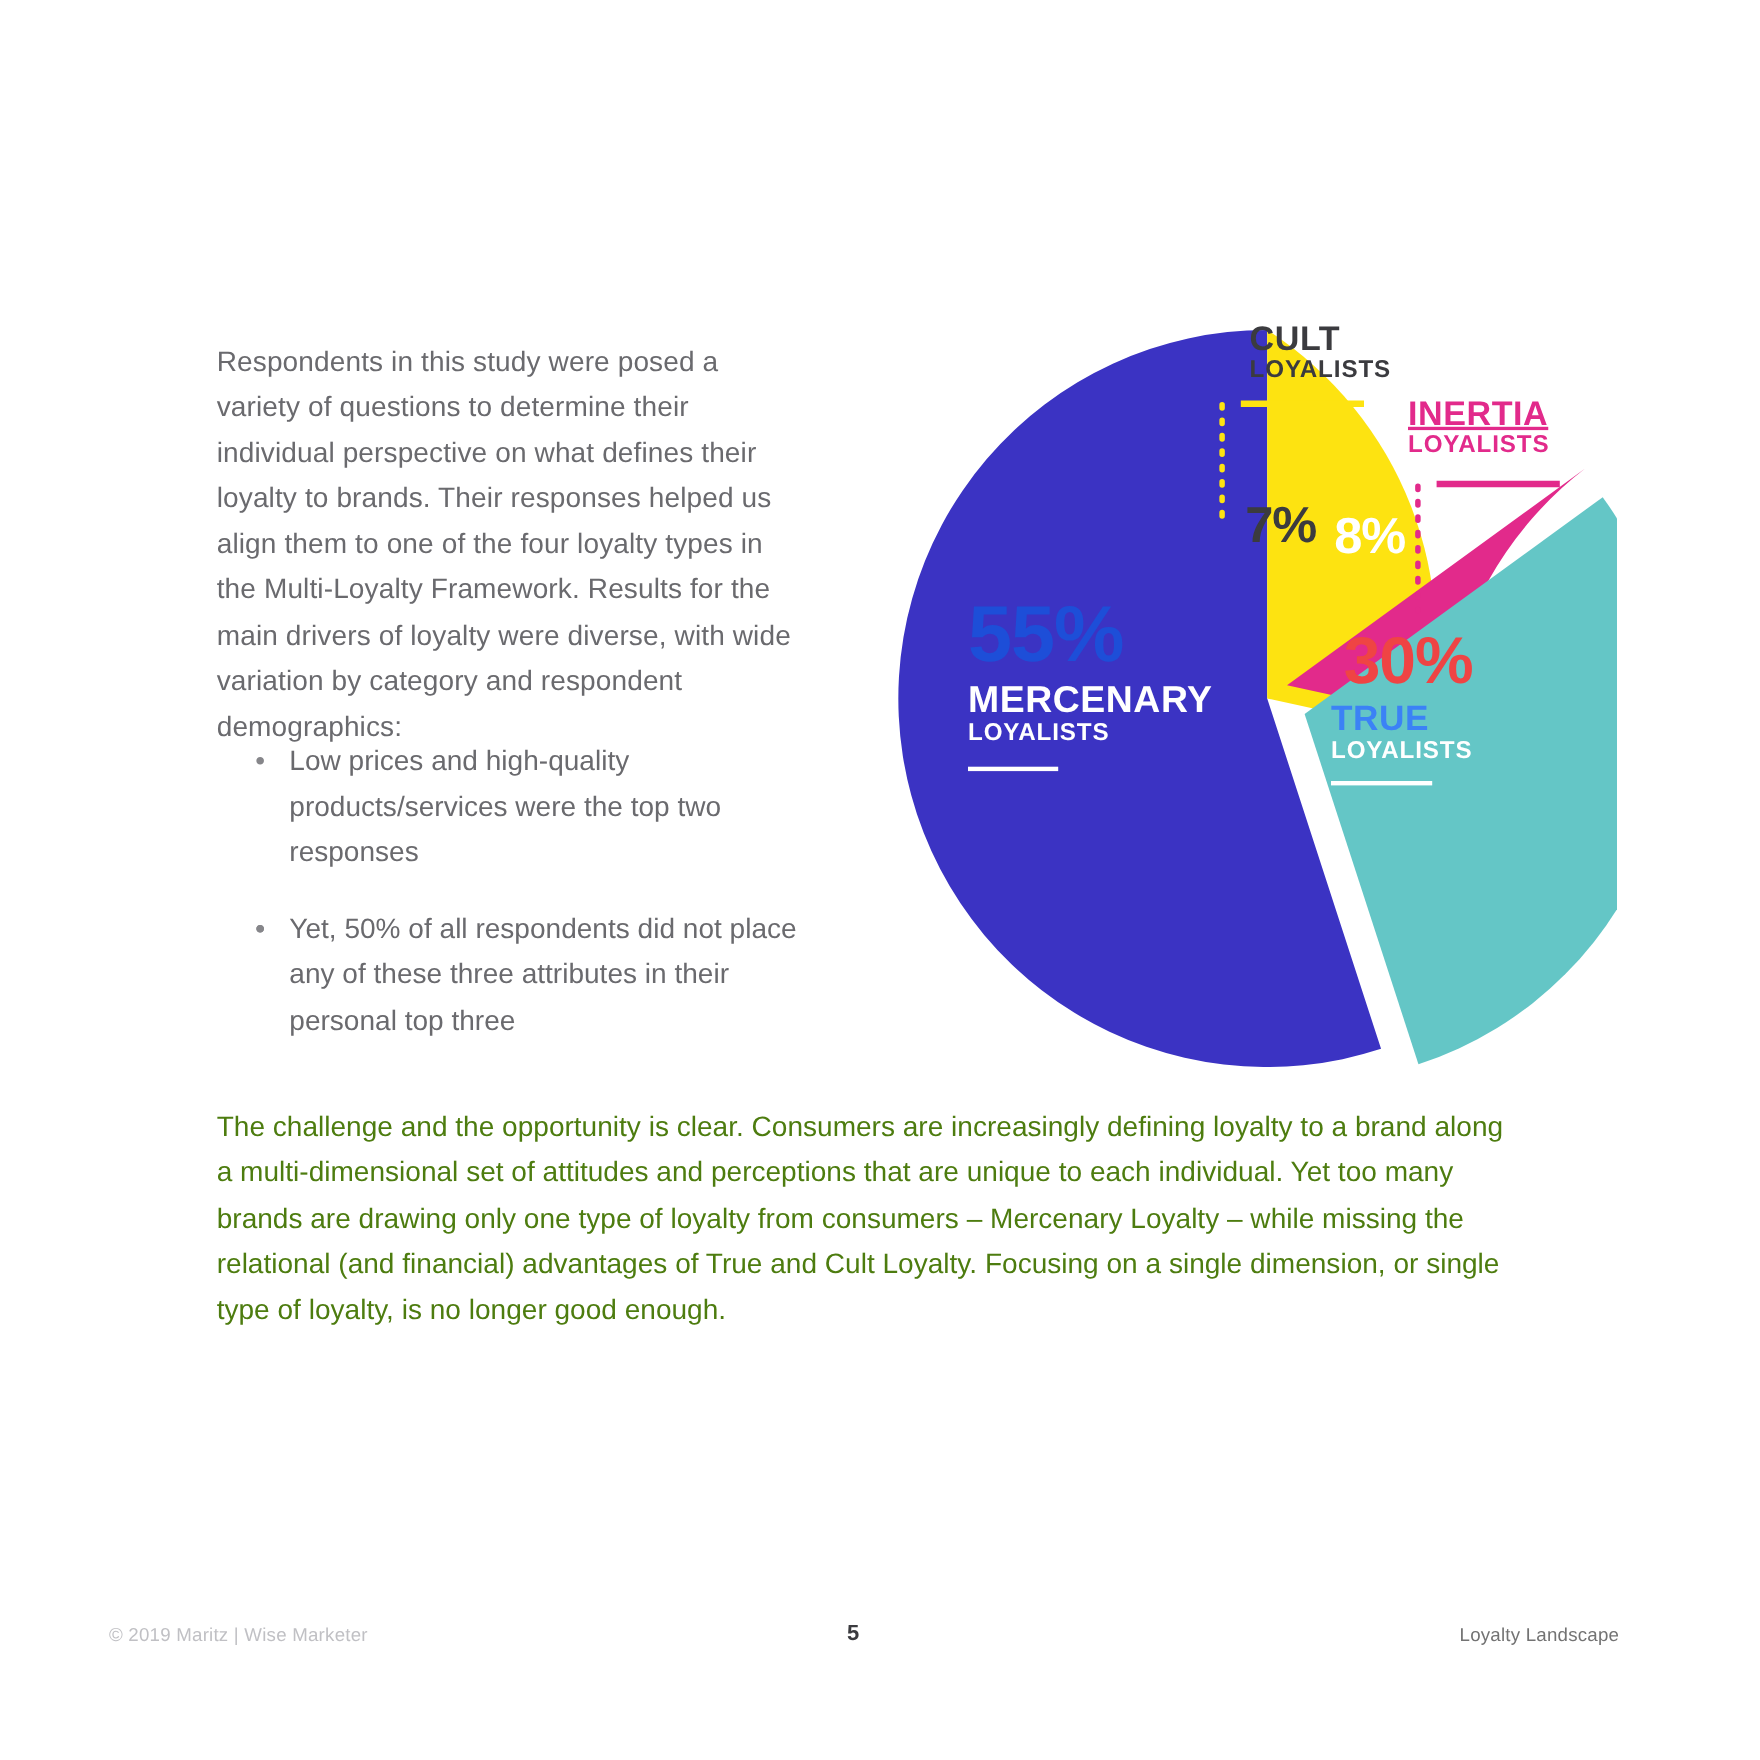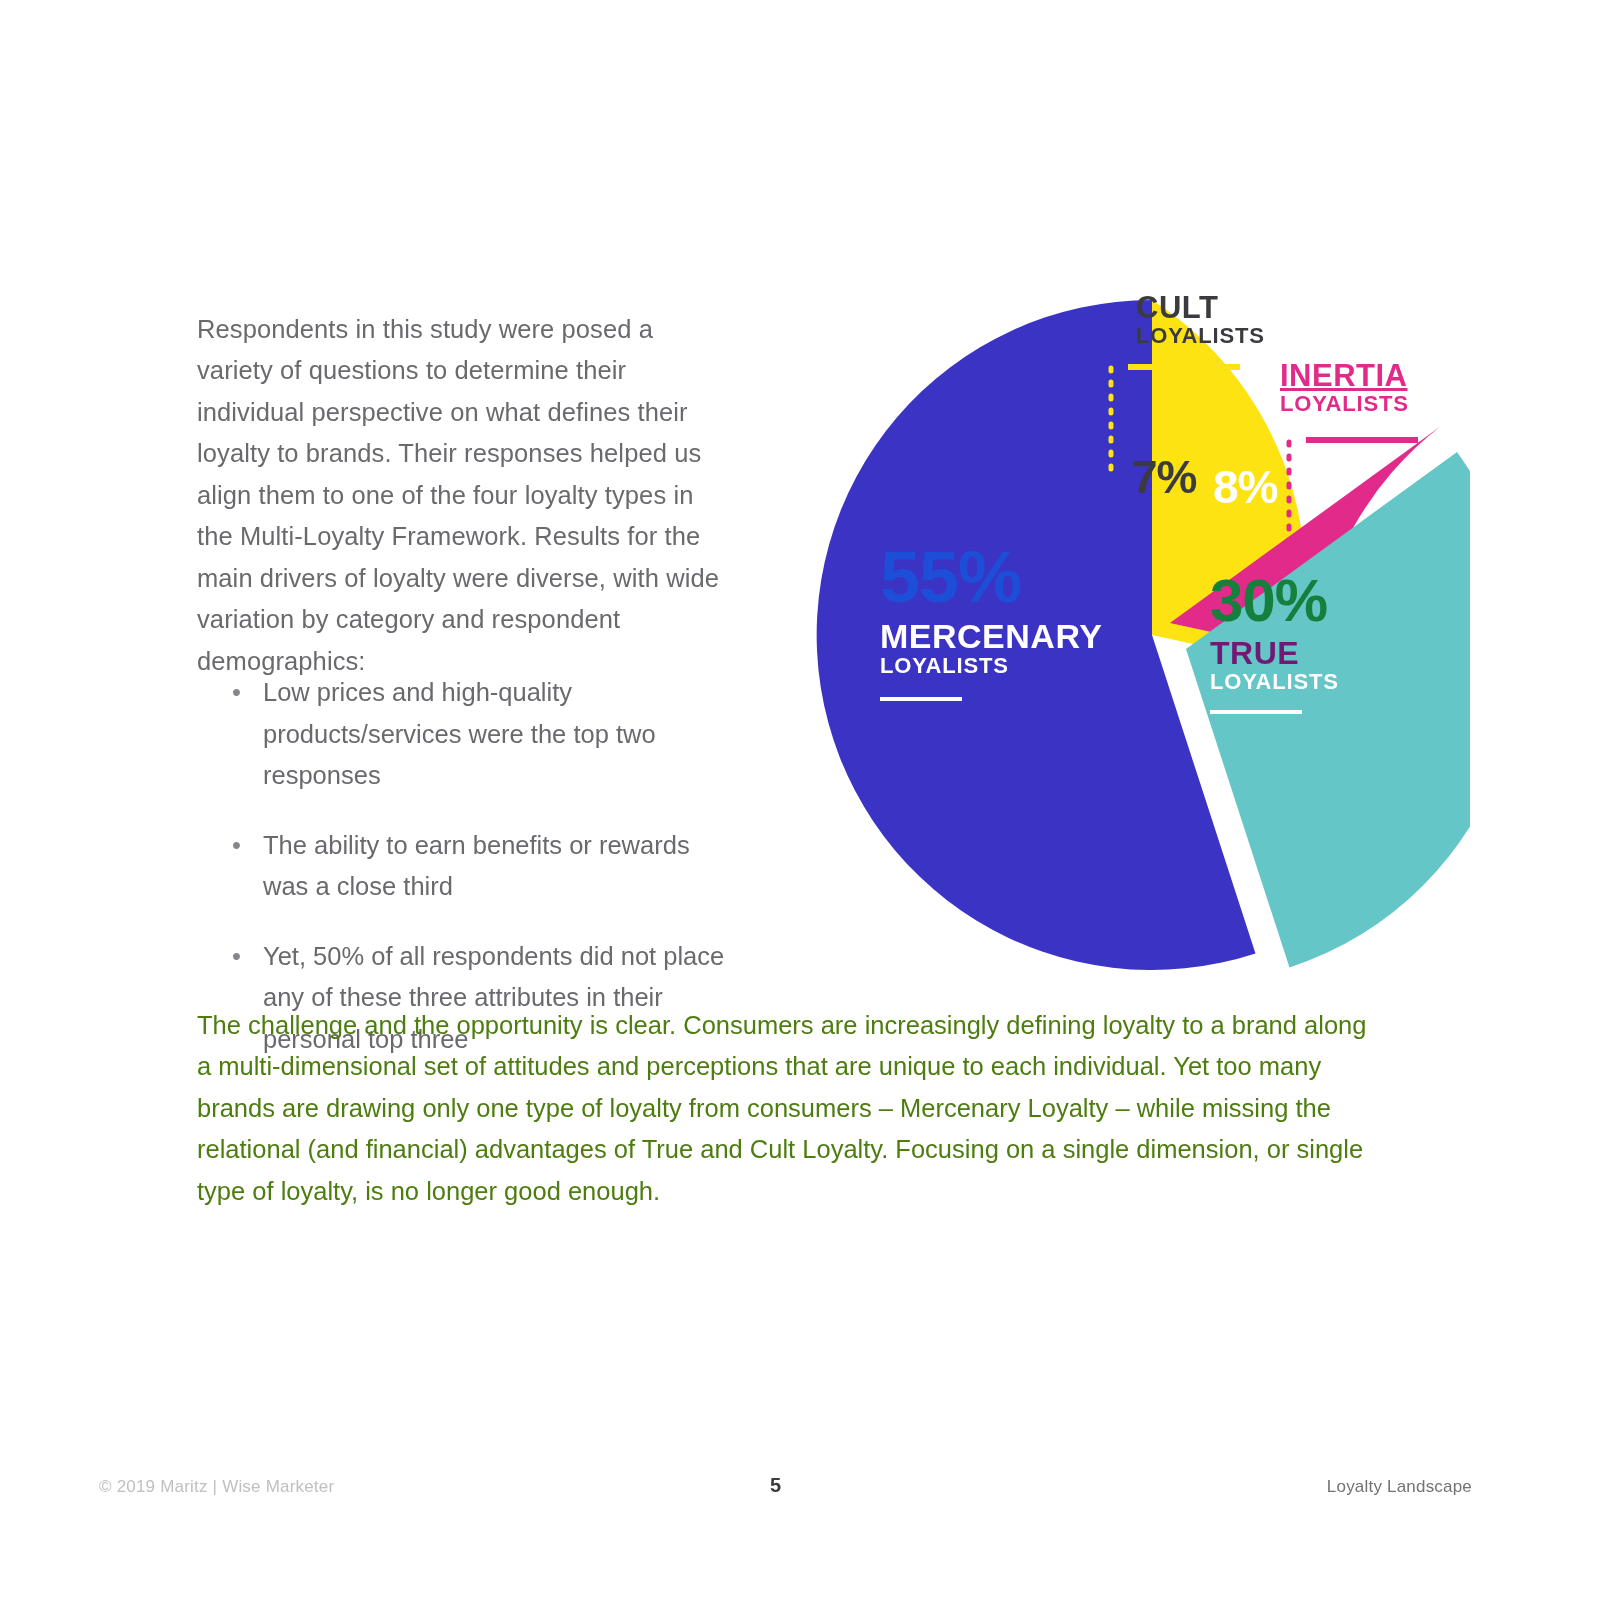--- a/index.html
+++ b/index.html
@@ -146,22 +146,22 @@
     left: 110px; top: 272px;
   }
   #label-mercenary .slice-pct { font-size: 72px; color: #1d4ed8; line-height: 70px; }
   #label-mercenary .slice-name { font-size: 34px; color: #ffffff; line-height: 36px; margin-top: 6px; }
   #label-mercenary .slice-sub { font-size: 22px; color: #ffffff; line-height: 24px; }
 
   
   #label-true {
     left: 440px; top: 302px;
   }
-  #label-true .slice-pct { font-size: 60px; color: #15803d; line-height: 58px; }
-  #label-true .slice-name { font-size: 32px; color: #701a75; line-height: 34px; margin-top: 6px; }
+  #label-true .slice-pct { font-size: 60px; color: #ef4444; line-height: 58px; text-align: right; }
+  #label-true .slice-name { font-size: 32px; color: #3b82f6; line-height: 34px; margin-top: 6px; }
   #label-true .slice-sub { font-size: 22px; color: #ffffff; line-height: 24px; }
   #label-true .slice-rule { width: 92px; margin-top: 16px; }
 
   
   #label-cult-pct {
     left: 362px; top: 180px;
     font-size: 46px; font-weight: bold; color: #3b3b3f;
     letter-spacing: -1px;
   }
   
@@ -227,21 +227,20 @@
 
   <p class="intro-para">Respondents in this study were posed a variety of questions to determine their individual perspective on what defines their loyalty to brands. Their responses helped us align them to one of the four loyalty types in the Multi-Loyalty Framework. Results for the main drivers of loyalty were diverse, with wide variation by category and respondent demographics:</p>
 
   <ul class="bullet-list">
     <li class="bullet-item">
       <span class="bullet-dot">•</span>
       <span>Low prices and high-quality products/services were the top two responses</span>
     </li>
     <li class="bullet-item">
       <span class="bullet-dot">•</span>
-      <span>The ability to earn benefits or rewards was a close third</span>
     </li>
     <li class="bullet-item">
       <span class="bullet-dot">•</span>
       <span>Yet, 50% of all respondents did not place any of these three attributes in their personal top three</span>
     </li>
   </ul>
 
   <p class="closing-para">The challenge and the opportunity is clear. Consumers are increasingly defining loyalty to a brand along a multi-dimensional set of attitudes and perceptions that are unique to each individual. Yet too many brands are drawing only one type of loyalty from consumers – Mercenary Loyalty – while missing the relational (and financial) advantages of True and Cult Loyalty. Focusing on a single dimension, or single type of loyalty, is no longer good enough.</p>
 
   <div class="chart-wrap">

